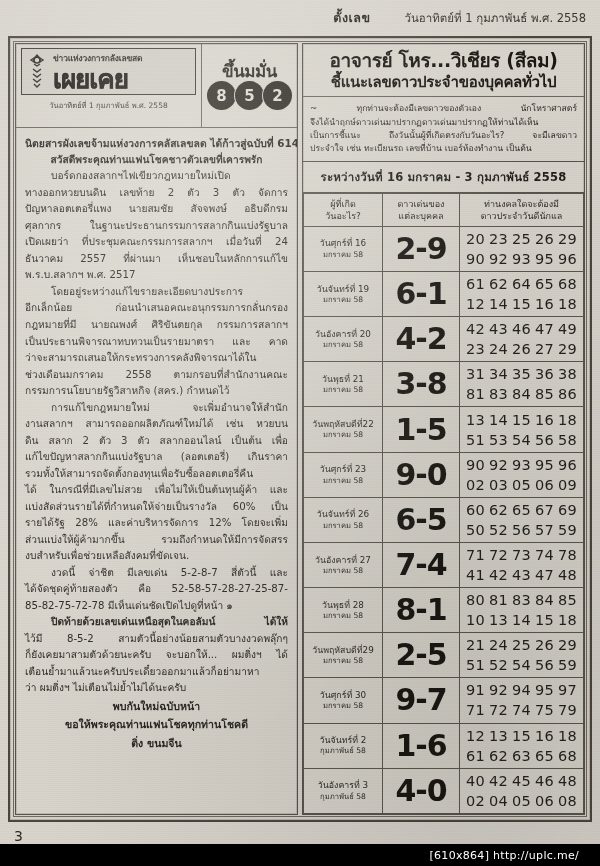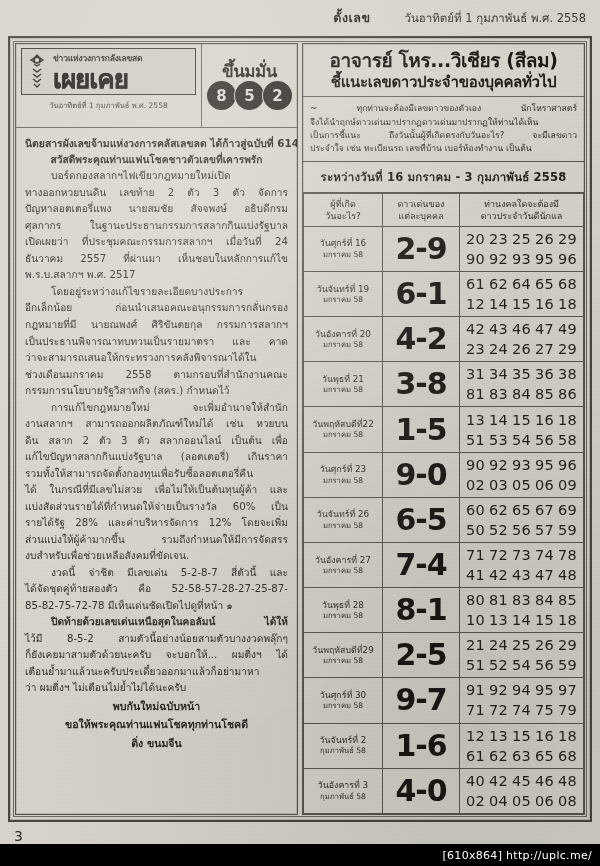--- a/index.html
+++ b/index.html
@@ -346,21 +346,21 @@
     position: absolute;
     left: 0; bottom: 0;
     width: 600px;
     height: 22px;
     background: #000;
     color: #fff;
     font-size: 11px;
     display: flex;
     align-items: center;
     justify-content: flex-end;
-    padding-right: 8px;
+    padding-right: 21px;
     box-sizing: border-box;
     letter-spacing: 0.3px;
     z-index: 50;
   }
 </style>
 </head>
 <body>
 
 <div class="page">
 

